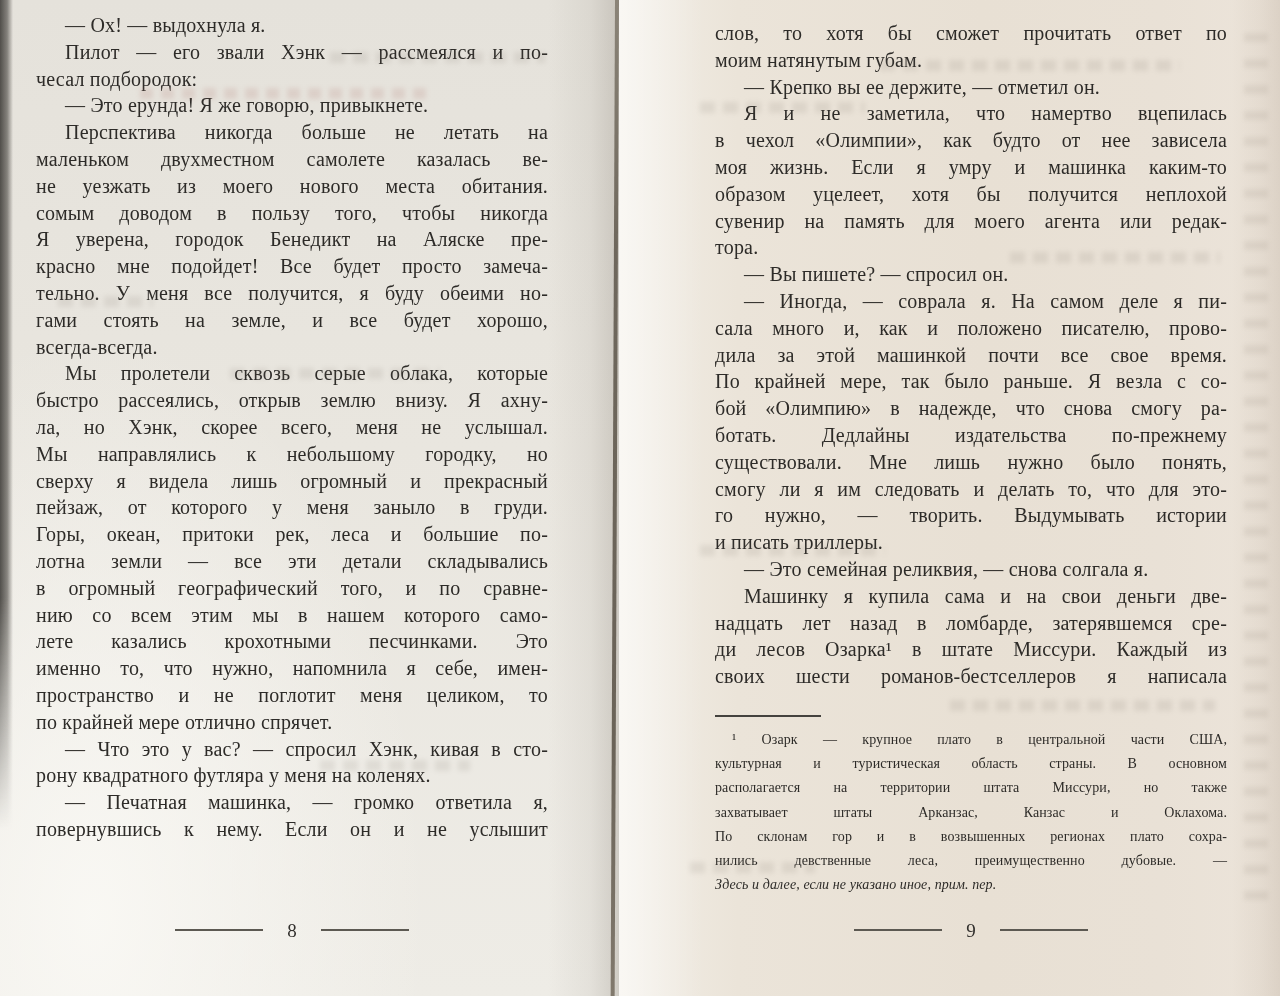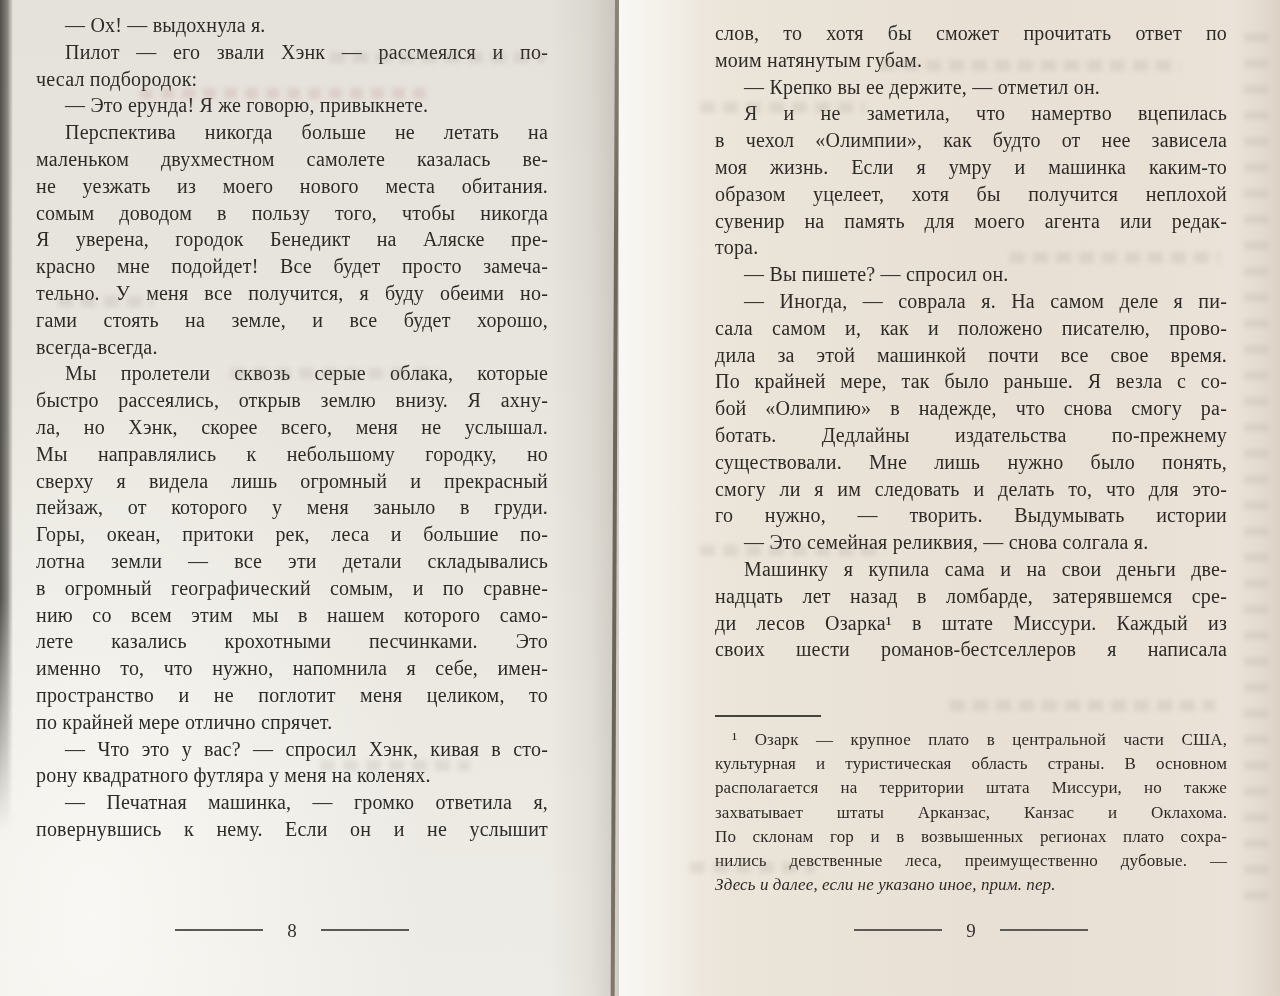--- a/index.html
+++ b/index.html
@@ -52,21 +52,21 @@
   .text-block{position:absolute;font-size:20px;letter-spacing:.2px;}
   .tb-left{left:36px;top:12px;width:512px;}
   .tb-right{left:96px;top:20px;width:512px;}
   .line{height:26.8px;line-height:26.8px;text-align:justify;text-align-last:justify;}
   .line.endline{text-align-last:left;}
   .line.indent{text-indent:29px;}
 
   
   .footnote-sep{position:absolute;left:96px;top:715px;width:106px;height:2px;background:#44423e;}
   .footnote{position:absolute;left:96px;top:728px;width:512px;font-size:17.5px;letter-spacing:.1px;}
-  .footnote .line{height:24.2px;line-height:24.2px;font-size:17px;}
+  .footnote .line{height:24.2px;line-height:24.2px;font-size:14px;}
   .footnote .line:first-child{text-indent:17px;}
   .footnote .line.italic{font-style:italic;}
 
   
   .footer{
     position:absolute;top:917px;width:512px;height:26px;
     display:flex;align-items:center;justify-content:center;gap:24px;
   }
   .footer-left{left:36px;}
   .footer-right{left:96px;}
@@ -115,21 +115,21 @@
         </div>
         <div class="para">
           <div class="line indent">Мы пролетели сквозь серые облака, которые</div>
           <div class="line">быстро рассеялись, открыв землю внизу. Я ахну-</div>
           <div class="line">ла, но Хэнк, скорее всего, меня не услышал.</div>
           <div class="line">Мы направлялись к небольшому городку, но</div>
           <div class="line">сверху я видела лишь огромный и прекрасный</div>
           <div class="line">пейзаж, от которого у меня заныло в груди.</div>
           <div class="line">Горы, океан, притоки рек, леса и большие по-</div>
           <div class="line">лотна земли — все эти детали складывались</div>
-          <div class="line">в огромный географический сомым, и по сравне-</div>
+          <div class="line">в огромный географический того, и по сравне-</div>
           <div class="line">нию со всем этим мы в нашем которого само-</div>
           <div class="line">лете казались крохотными песчинками. Это</div>
           <div class="line">именно то, что нужно, напомнила я себе, имен-</div>
           <div class="line">пространство и не поглотит меня целиком, то</div>
           <div class="line endline">по крайней мере отлично спрячет.</div>
         </div>
         <div class="para">
           <div class="line indent">— Что это у вас? — спросил Хэнк, кивая в сто-</div>
           <div class="line endline">рону квадратного футляра у меня на коленях.</div>
         </div>
@@ -162,28 +162,29 @@
           <div class="line">моя жизнь. Если я умру и машинка каким-то</div>
           <div class="line">образом уцелеет, хотя бы получится неплохой</div>
           <div class="line">сувенир на память для моего агента или редак-</div>
           <div class="line endline">тора.</div>
         </div>
         <div class="para">
           <div class="line indent endline">— Вы пишете? — спросил он.</div>
         </div>
         <div class="para">
           <div class="line indent">— Иногда, — соврала я. На самом деле я пи-</div>
-          <div class="line">сала самом и, как и положено писателю, прово-</div>
+          <div class="line">сала много и, как и положено писателю, прово-</div>
           <div class="line">дила за этой машинкой почти все свое время.</div>
           <div class="line">По крайней мере, так было раньше. Я везла с со-</div>
           <div class="line">бой «Олимпию» в надежде, что снова смогу ра-</div>
           <div class="line">ботать. Дедлайны издательства по-прежнему</div>
           <div class="line">существовали. Мне лишь нужно было понять,</div>
           <div class="line">смогу ли я им следовать и делать то, что для это-</div>
           <div class="line">го нужно, — творить. Выдумывать истории</div>
+          <div class="line endline">и писать триллеры.</div>
         </div>
         <div class="para">
           <div class="line indent endline">— Это семейная реликвия, — снова солгала я.</div>
         </div>
         <div class="para">
           <div class="line indent">Машинку я купила сама и на свои деньги две-</div>
           <div class="line">надцать лет назад в ломбарде, затерявшемся сре-</div>
           <div class="line">ди лесов Озарка¹ в штате Миссури. Каждый из</div>
           <div class="line">своих шести романов-бестселлеров я написала</div>
         </div>

